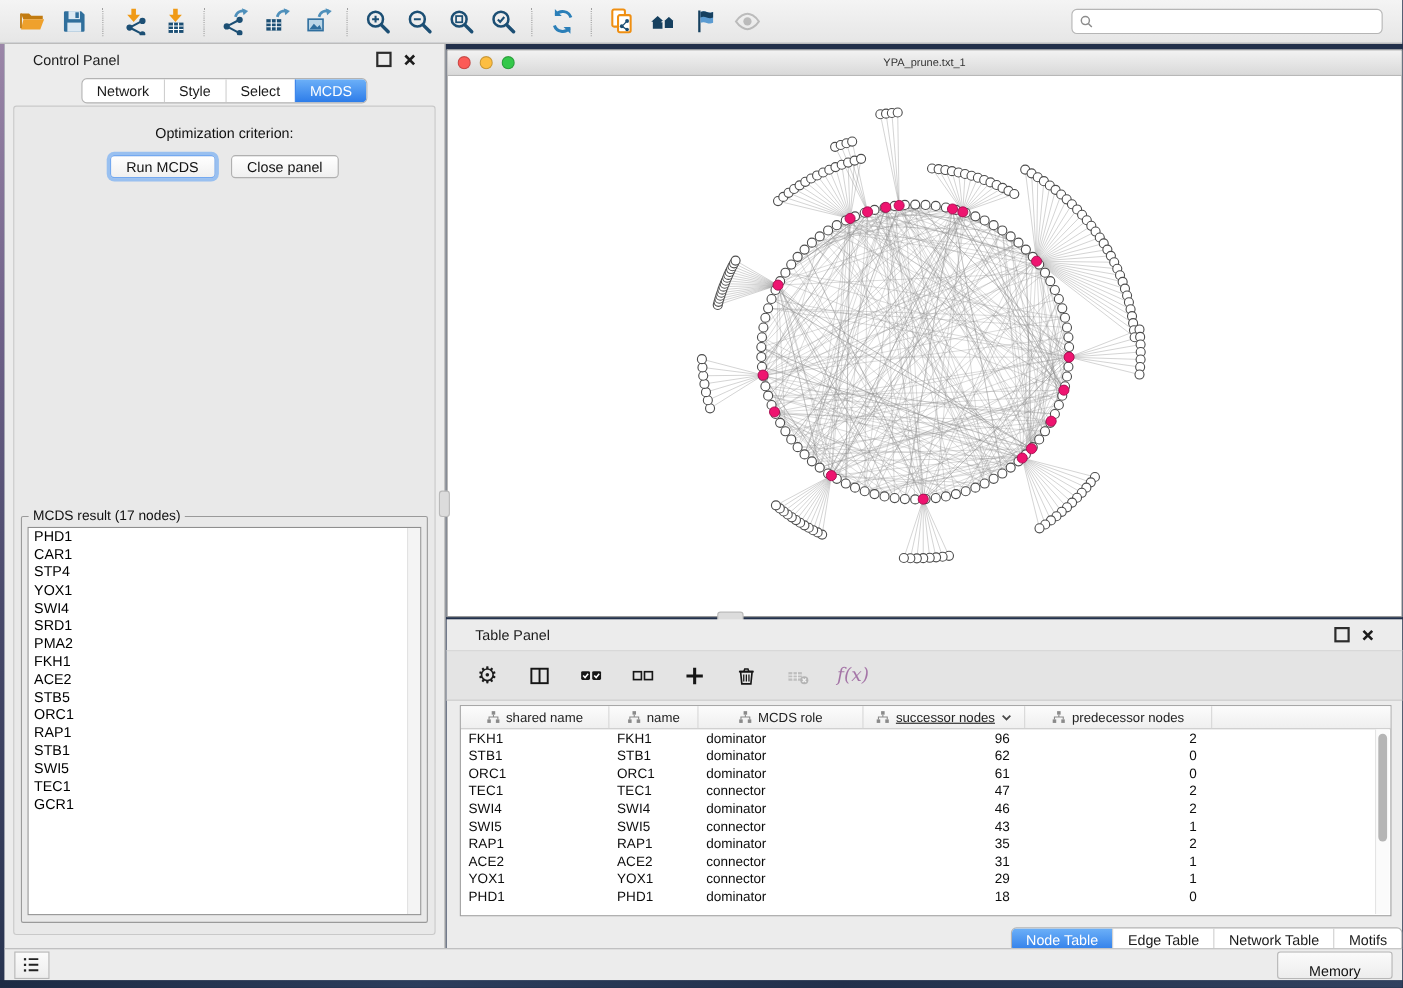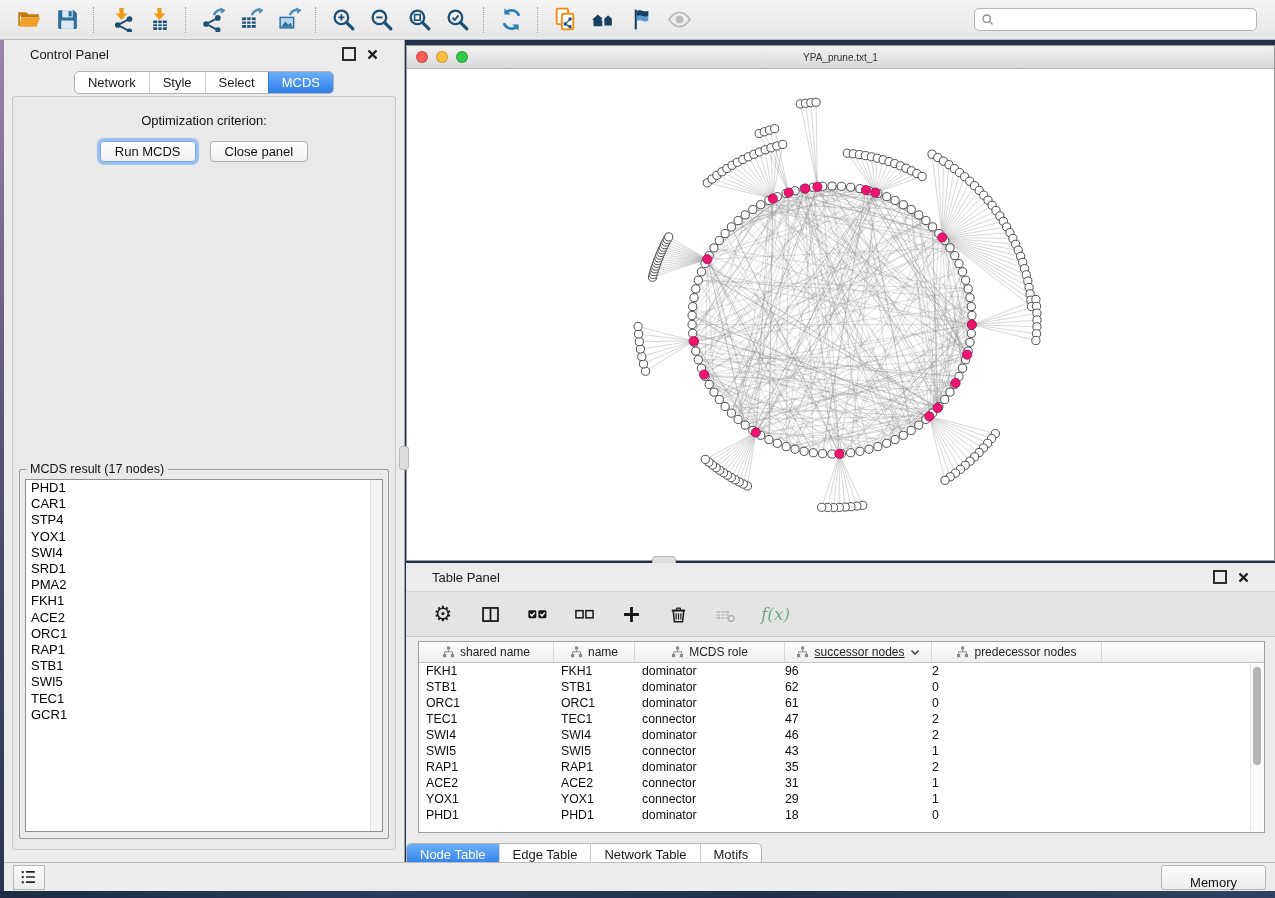--- a/index.html
+++ b/index.html
@@ -63,35 +63,35 @@
   #net-canvas{position:absolute;left:0;right:0;top:22px;bottom:0;overflow:hidden;}
   
   #table-panel{position:absolute;left:406px;right:0;top:563px;bottom:36px;background:#ececec;box-sizing:border-box;}
   #tp-toolbar{position:absolute;left:0;right:0;top:28px;height:44px;background:#e4e4e4;
     border-top:1px solid #d6d6d6;border-bottom:1px solid #cacaca;display:flex;align-items:center;
     gap:25px;padding-left:26px;}
   .tp-btn{display:flex;align-items:center;justify-content:center;min-width:22px;height:24px;}
   .tp-btn svg{width:21px;height:21px;}
   .tp-btn.dis{opacity:.55;}
   .gear-glyph{font-size:21px;line-height:22px;color:#1c1c1c;font-family:"DejaVu Sans",sans-serif;}
-  .fx-glyph{font-family:"DejaVu Serif",serif;font-style:italic;font-size:17px;color:#15803d;}
+  .fx-glyph{font-family:"DejaVu Serif",serif;font-style:italic;font-size:17px;color:#701a75;}
   .tbl{position:absolute;left:12px;right:10px;top:78px;height:192px;background:#fff;
     border:1px solid #9e9e9e;box-sizing:border-box;}
   .tbl-head{display:flex;height:20px;background:linear-gradient(#fcfcfc,#efefef);
     border-bottom:1px solid #c5c5c5;text-align:center;}
   .th{display:flex;align-items:center;justify-content:center;gap:5px;font-size:12px;color:#222;
     border-right:1px solid #d8d8d8;box-sizing:border-box;white-space:nowrap;overflow:hidden;flex:none;}
   .th.filler{flex:1;border-right:none;}
   .tbl-body{position:absolute;left:0;right:13px;top:21px;bottom:0;overflow:hidden;}
   .tr{display:flex;height:16px;line-height:16px;}
   .td{box-sizing:border-box;padding-left:7px;font-size:12.3px;color:#0d0d0d;white-space:nowrap;overflow:hidden;flex:none;}
-  .td.num{text-align:left;padding-right:14px;padding-left:0;}
+  .td.num{text-align:right;padding-right:14px;padding-left:0;}
   .tbl-scroll{position:absolute;top:21px;bottom:1px;right:1px;width:12px;background:#fbfbfb;border-left:1px solid #e4e4e4;}
   .tbl-thumb{position:absolute;left:2px;right:2px;top:4px;height:98px;background:#b5b5b5;border-radius:5px;}
-  #tbl-tabs{position:absolute;left:0;right:0;top:280px;display:flex;justify-content:flex-start;}
+  #tbl-tabs{position:absolute;left:14px;right:0;top:280px;display:flex;justify-content:flex-end;}
   
   #status-bar{position:absolute;left:4px;right:0;bottom:7px;height:29px;box-sizing:border-box;
     background:#ececec;border-top:1px solid #bdbdbd;display:flex;align-items:center;padding:0 9px;}
   .list-btn{width:30px;height:23px;background:linear-gradient(#fbfbfb,#ededed);border:1px solid #b7b7b7;
     display:flex;align-items:center;justify-content:center;}
   .memory-btn{margin-left:auto;display:flex;align-items:flex-end;gap:7px;background:linear-gradient(#fbfbfb,#ededed);
     border:1px solid #b7b7b7;border-radius:3px;padding:2px 28px;font-size:13px;color:#111;height:19px;flex-direction:column;}
   .green-dot{width:12px;height:12px;border-radius:50%;background:#1fa33c;}
   
   .v-handle{position:absolute;left:399px;top:446px;width:8px;height:22px;background:#dcdcdc;
@@ -290,20 +290,21 @@
         <div id="mcds-list">
             <div class="list-item">PHD1</div>
             <div class="list-item">CAR1</div>
             <div class="list-item">STP4</div>
             <div class="list-item">YOX1</div>
             <div class="list-item">SWI4</div>
             <div class="list-item">SRD1</div>
             <div class="list-item">PMA2</div>
             <div class="list-item">FKH1</div>
             <div class="list-item">ACE2</div>
+            <div class="list-item">STB5</div>
             <div class="list-item">ORC1</div>
             <div class="list-item">RAP1</div>
             <div class="list-item">STB1</div>
             <div class="list-item">SWI5</div>
             <div class="list-item">TEC1</div>
             <div class="list-item">GCR1</div>
           </div>
         <div class="list-scroll"></div>
       </div>
     </div>

